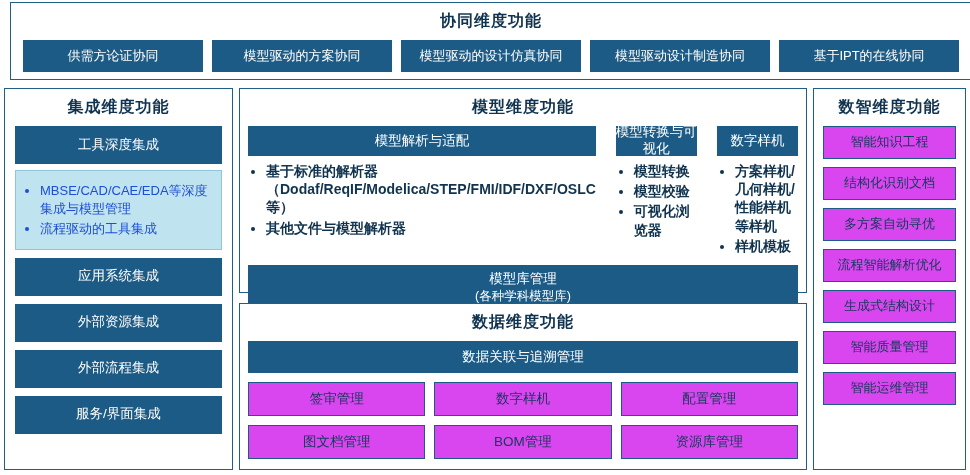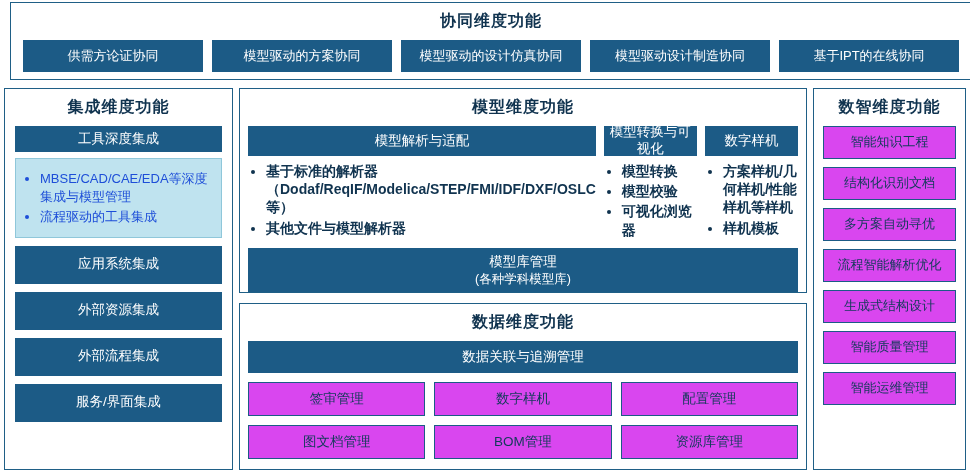--- a/index.html
+++ b/index.html
@@ -83,21 +83,21 @@
   .col-left {
     position: absolute;
     left: 4px;
     top: 88px;
     width: 229px;
     height: 382px;
     padding: 6px 10px 8px 10px;
   }
   .col-left .panel-title { margin: 2px 0 8px 0; }
   .integration-head {
-    height: 26px;
+    height: 38px;
     margin-bottom: 6px;
   }
   .integration-list {
     background: #bfe3ef;
     border: 1px solid #8fc7da;
     box-sizing: border-box;
     padding: 8px 6px 8px 4px;
     margin-bottom: 8px;
   }
   .integration-list ul {
@@ -124,21 +124,21 @@
   }
 
   .model-panel {
     position: relative;
     height: 205px;
     padding: 6px 8px 8px 8px;
   }
   .model-panel .panel-title { margin: 2px 0 8px 0; }
   .model-cols {
     display: flex;
-    gap: 8px;
+    gap: 20px;
   }
   .model-col { flex: 1 1 0; }
   .model-col .bar.head {
     height: 30px;
     font-size: 13.5px;
     margin-bottom: 6px;
   }
   .model-col .body {
     font-size: 14px;
     color: #10334f;

